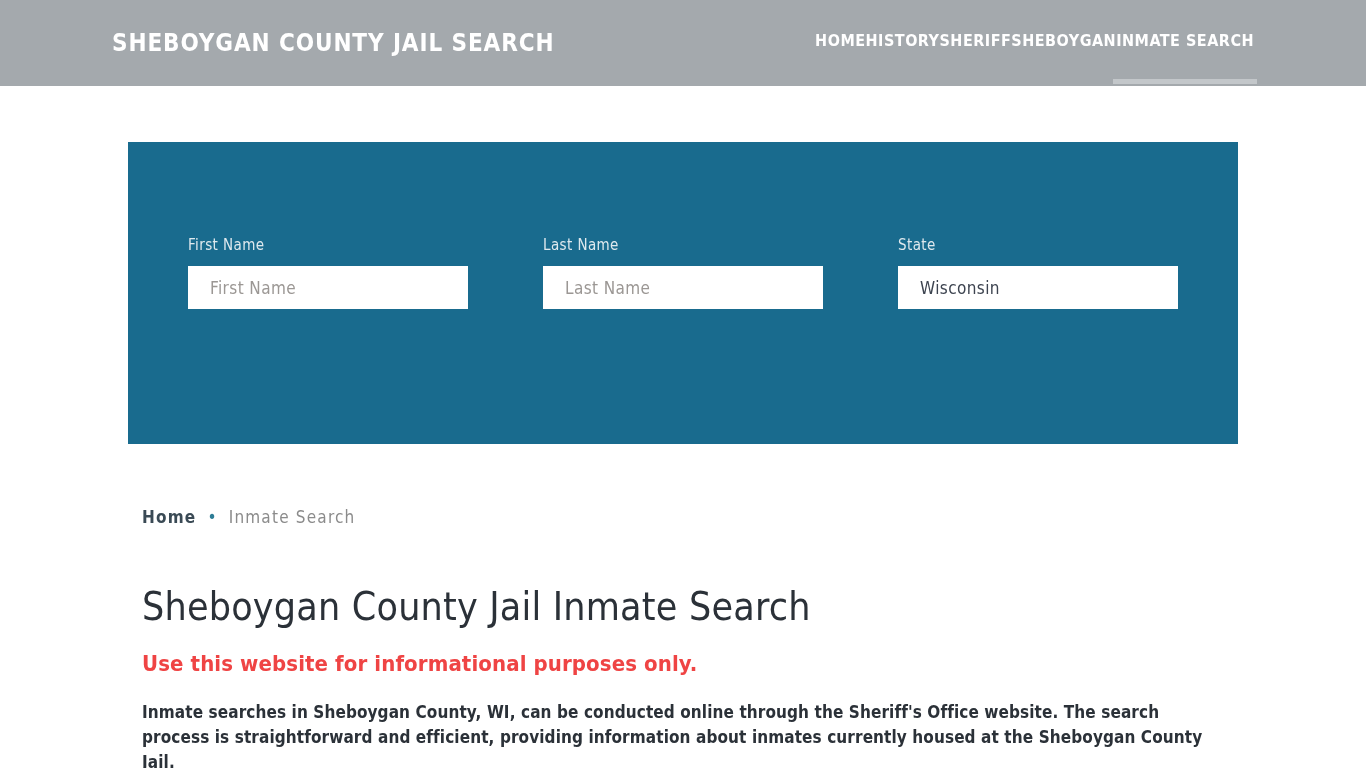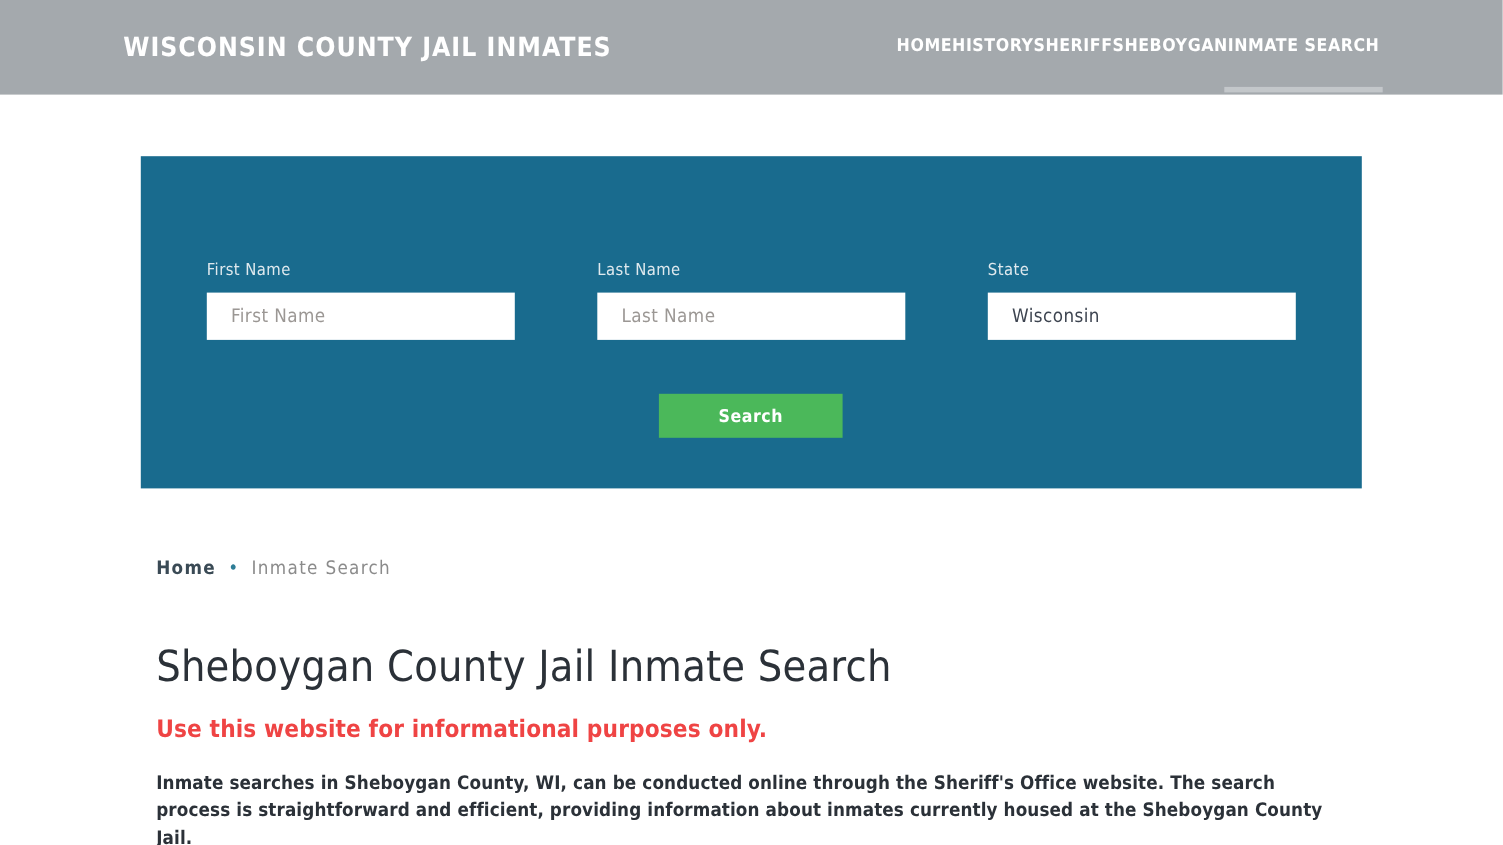--- a/index.html
+++ b/index.html
@@ -204,21 +204,21 @@
     font-weight: bold;
     line-height: 25px;
     letter-spacing: 0.1px;
     width: 1065px;
   }
 </style>
 </head>
 <body>
 
 <header class="site-header">
-  <a class="brand" href="#">WISCONSIN COUNTY JAIL INMATES</a>
+  <a class="brand" href="#">SHEBOYGAN COUNTY JAIL SEARCH</a>
 
   <nav class="main-nav">
     <a class="nav-item" href="#">HOME</a>
     <a class="nav-item" href="#">HISTORY</a>
     <a class="nav-item" href="#">SHERIFF</a>
     <a class="nav-item" href="#">SHEBOYGAN</a>
     <a class="nav-item active" href="#">INMATE SEARCH</a>
   </nav>
 </header>
 
@@ -232,21 +232,20 @@
   <div class="field field-last">
     <label class="field-label">Last Name</label>
     <input class="field-input" type="text" placeholder="Last Name" style="">
   </div>
 
   <div class="field field-state">
     <label class="field-label">State</label>
     <input class="field-input" type="text" placeholder="State" value="Wisconsin" style="">
   </div>
 
-  <button class="search-button" type="submit">Search</button>
 </section>
 
 <main class="content">
 
   <div class="breadcrumb">
     <a class="breadcrumb-link" href="#">Home</a>
     <span class="breadcrumb-sep">•</span>
     <span class="breadcrumb-current">Inmate Search</span>
   </div>
 

